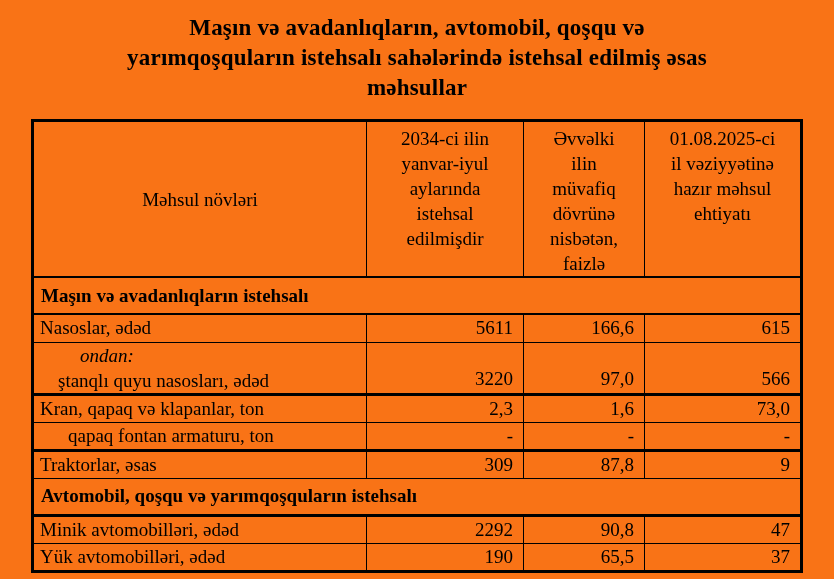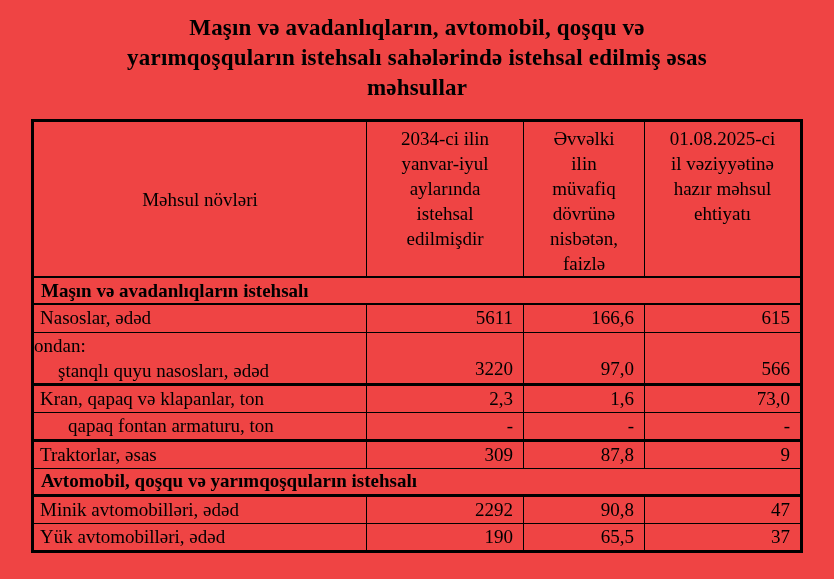--- a/index.html
+++ b/index.html
@@ -3,21 +3,21 @@
 <meta charset="utf-8">
 <style>
   * { box-sizing: border-box; margin: 0; padding: 0; }
   html, body { background: #ffffff; }
   body {
     width: 834px; height: 579px;
     font-family: "Liberation Serif", serif;
     color: #000000;
     overflow: hidden;
   }
-  .page { width: 834px; height: 579px; background: #ef4444; }
+  .page { width: 834px; height: 579px; background: #f97316; }
   .doc-title {
     padding-top: 13px;
     text-align: center;
     font-weight: bold;
     font-size: 23px;
     line-height: 30px;
     white-space: pre-line;
     letter-spacing: 0.2px;
   }
   table.stats {
@@ -42,30 +42,30 @@
     padding-top: 4px;
     height: 156px;
   }
   tr.hdr th.product-hd { vertical-align: middle; padding-top: 0; }
   tr.bb-thin  { border-bottom: 1.5px solid #000; font-family: Liberation Serif, serif; }
   tr.bb-med   { border-bottom: 2px solid #000; }
   tr.bb-thick { border-bottom: 3px solid #000; }
   tr.section td {
     font-weight: bold;
     padding-left: 7px;
-    height: 27px;
+    height: 37px;
     text-align: left;
   }
   tr.data td { height: 28px; vertical-align: middle; }
   td.label { text-align: left; padding-left: 6px; }
   td.num   { text-align: right; padding-right: 10px; }
   tr.row-double td { height: 50px; }
   tr.row-double td.num { vertical-align: bottom; padding-bottom: 3px; }
   tr.row-double td.label { padding-left: 0; vertical-align: middle; }
-  .lbl-line-top { line-height: 25px; }
+  .lbl-line-top { padding-left: 46px; line-height: 25px; font-style: italic; }
   .lbl-line-bot { padding-left: 24px; line-height: 25px; }
   td.indent-mid { padding-left: 34px; }
 </style>
 </head>
 <body>
 
 <div class="page">
 
   <div class="doc-title">Maşın və avadanlıqların, avtomobil, qoşqu və
 yarımqoşquların istehsalı sahələrində istehsal edilmiş əsas

